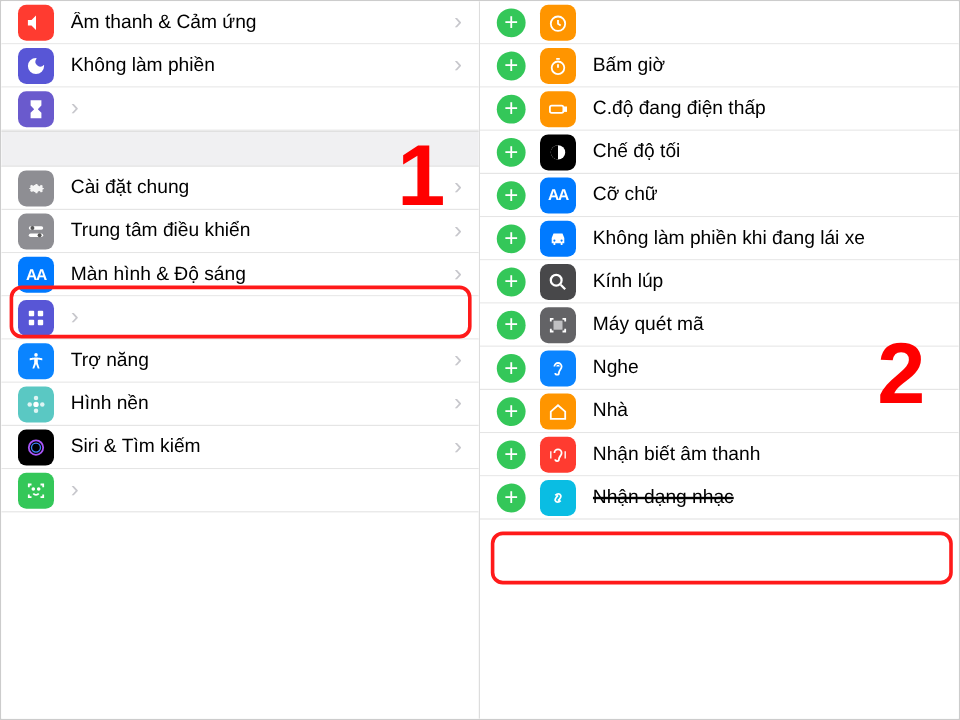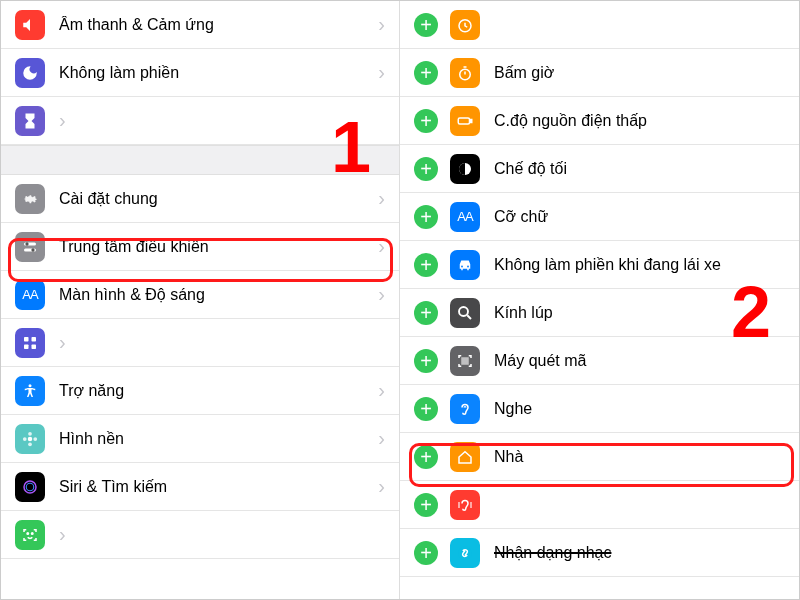--- a/index.html
+++ b/index.html
@@ -21,21 +21,21 @@
   width: 50%;
   height: 100%;
   background: #fff;
   overflow: hidden;
   position: relative;
 }
 .panel-left { border-right: 1px solid #ddd; }
 .row {
   display: flex;
   align-items: center;
-  height: 48px;
+  height: 36px;
   padding: 16px 14px;
   border-bottom: 1px solid #e5e5e5;
   background: #fff;
   position: relative;
 }
 .gap {
   height: 30px;
   background: #f0f0f2;
   border-bottom: 1px solid #e0e0e0;
   border-top: 1px solid #e0e0e0;
@@ -112,21 +112,21 @@
 .bg-blue2 { background: #0a84ff; }
 .bg-green { background: #34c759; }
 .bg-teal { background: #5ac8c3; }
 .bg-black { background: #000; }
 .bg-orange { background: #ff9500; }
 .bg-orange2 { background: #ff9500; }
 .bg-darkgray { background: #48484a; }
 .bg-darkgray2 { background: #636366; }
 .bg-redplain { background: #ff3b30; }
 .bg-cyan { background: #0abde3; }
-.AA { font-weight: 400; font-size: 13px; letter-spacing: -1px; }
+.AA { font-weight: 700; font-size: 13px; letter-spacing: -1px; }
 </style>
 </head>
 <body>
 
 <div class="container">
 
   <div class="panel panel-left">
     <div class="row">
       <div class="icon-box bg-red">
           <svg viewBox="0 0 24 24" fill="currentColor">
@@ -258,21 +258,21 @@
       <div class="label">Bấm giờ</div>
     </div>
     <div class="row">
       <div class="add-btn">+</div>
       <div class="icon-box bg-orange">
           <svg viewBox="0 0 24 24" fill="none" stroke="currentColor" stroke-width="2">
             <rect x="3" y="8" width="15" height="8" rx="2"></rect>
             <rect x="19" y="10" width="2" height="4" fill="currentColor"></rect>
           </svg>
         </div>
-      <div class="label">C.độ nguồn điện thấp</div>
+      <div class="label">C.độ đang điện thấp</div>
     </div>
     <div class="row">
       <div class="add-btn">+</div>
       <div class="icon-box bg-black">
           <svg viewBox="0 0 24 24">
             <circle cx="12" cy="12" r="8" fill="#fff"></circle>
             <path d="M12 4a8 8 0 0 0 0 16V4z" fill="#000"></path>
           </svg>
         </div>
       <div class="label">Chế độ tối</div>
@@ -333,20 +333,21 @@
       <div class="label">Nhà</div>
     </div>
     <div class="row">
       <div class="add-btn">+</div>
       <div class="icon-box bg-redplain">
           <svg viewBox="0 0 24 24" fill="none" stroke="currentColor" stroke-width="2">
             <path d="M8 10a4 4 0 0 1 8 0c0 3-3 4-3 7a2 2 0 0 1-4 0"></path>
             <path d="M4 8v8M20 8v8" stroke-width="1.5"></path>
           </svg>
         </div>
+      <div class="label">Nhận biết âm thanh</div>
     </div>
     <div class="row">
       <div class="add-btn">+</div>
       <div class="icon-box bg-cyan">
           <svg viewBox="0 0 24 24" fill="currentColor">
             <circle cx="12" cy="12" r="9" fill="#0abde3"></circle>
             <path d="M9 9c2-2 5-2 6 0s-1 4-3 6M15 15c-2 2-5 2-6 0s1-4 3-6" fill="none" stroke="#fff" stroke-width="2"></path>
           </svg>
         </div>
       <div class="label struck">Nhận dạng nhạc</div>

